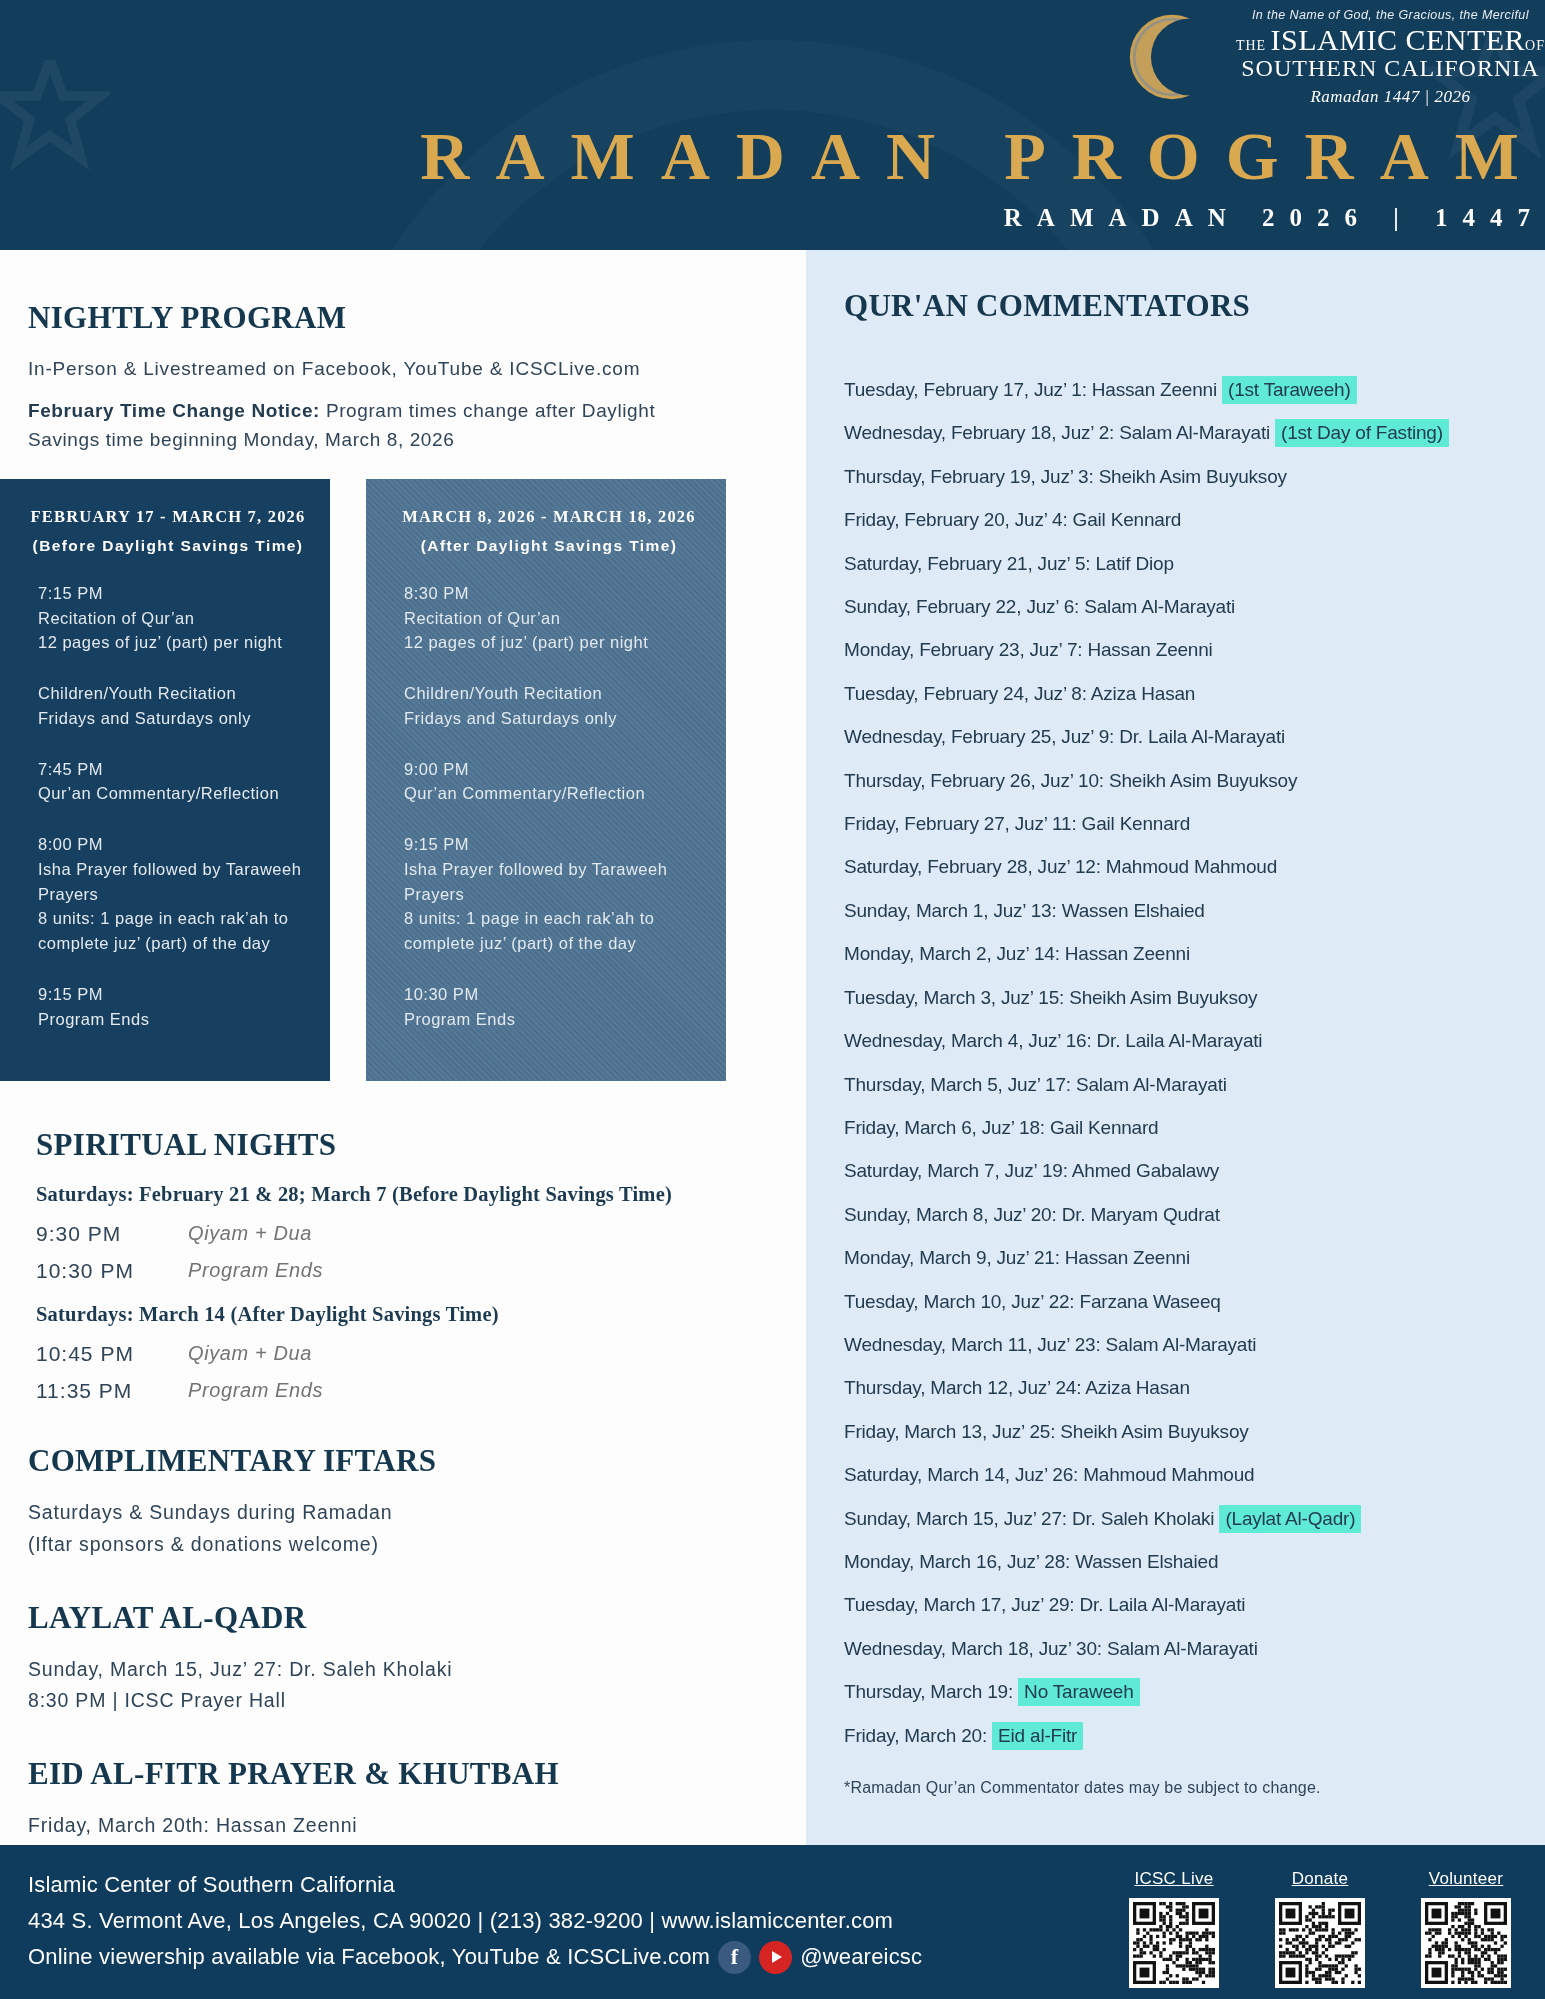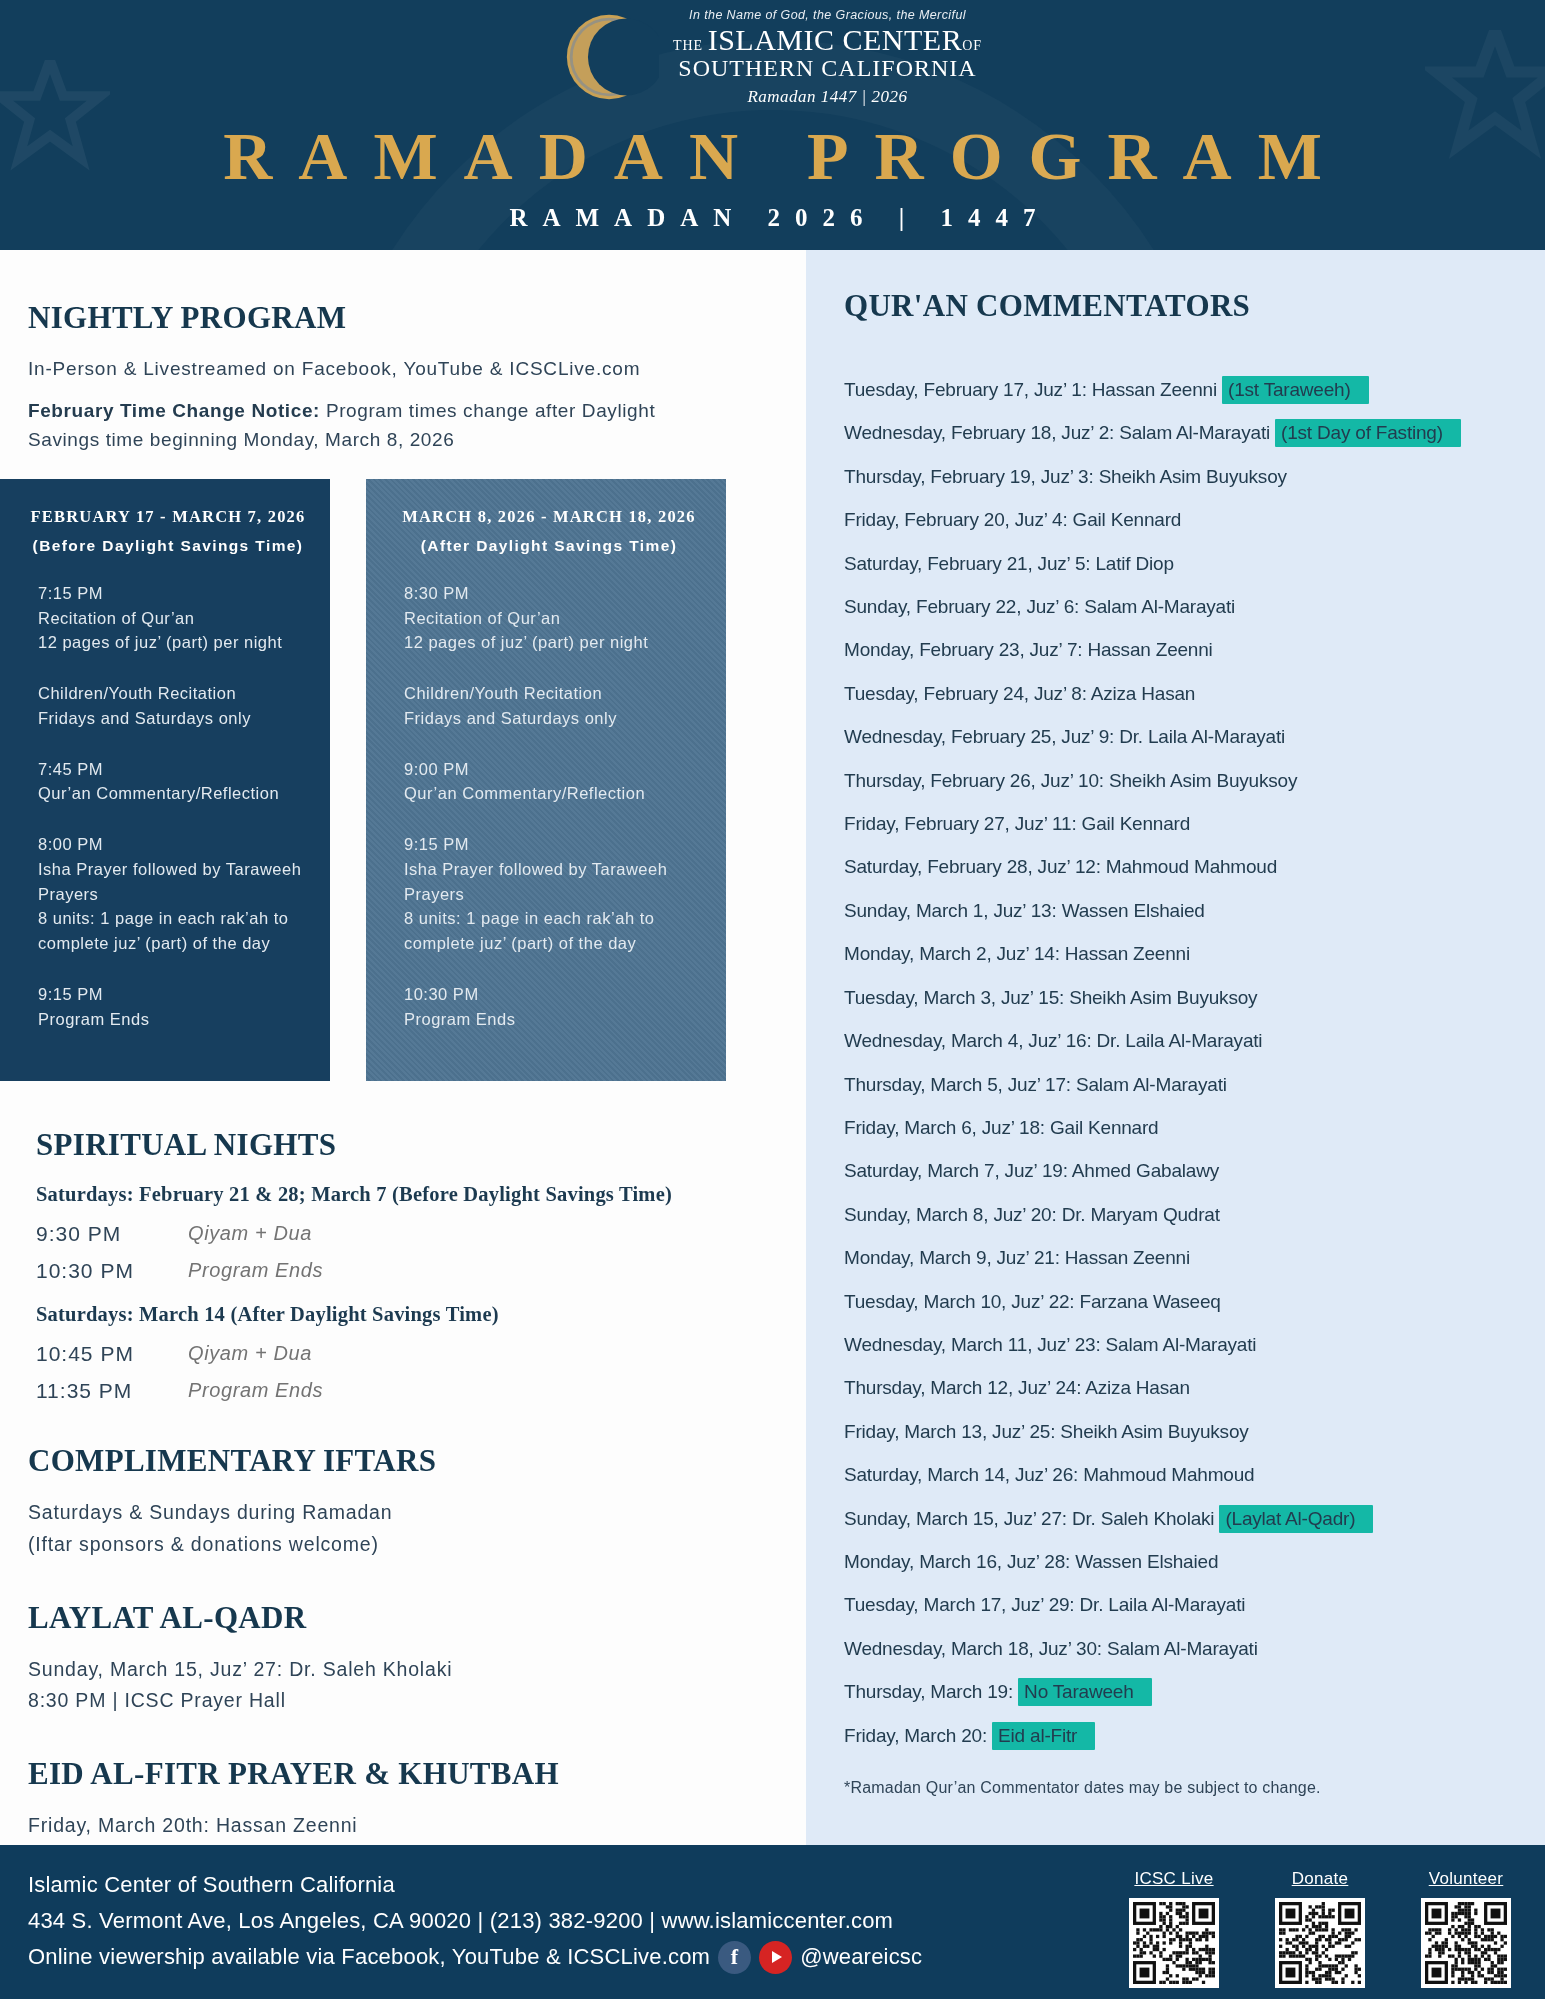--- a/index.html
+++ b/index.html
@@ -6,21 +6,21 @@
   html,body { background:#e8e8e8; }
   .page {
     position:relative; width:1545px; height:1999px; margin:0 auto;
     background:#ffffff; overflow:hidden;
     font-family:"Liberation Sans", sans-serif; color:#2F4457;
   }
 
   
   .header {
     position:relative; height:250px; background:#123E5C; overflow:hidden;
-    display:flex; flex-direction:column; align-items:center; justify-content:flex-start;
+    display:flex; flex-direction:column; align-items:flex-end; justify-content:flex-start;
   }
   .deco { position:absolute; opacity:.55; pointer-events:none; }
   .hdr-content { position:relative; display:flex; align-items:center; gap:14px; margin-top:8px; }
   .crescent { width:96px; height:96px; flex:0 0 auto; }
   .org-block { display:flex; flex-direction:column; align-items:center; color:#fff; }
   .bismillah { font-size:12.5px; font-style:italic; letter-spacing:.4px; color:#e9eef3; margin-bottom:3px; font-family:"Liberation Sans", sans-serif; }
   .org-line1 { font-family:"Liberation Serif", serif; color:#fff; letter-spacing:.5px; line-height:1; white-space:nowrap; }
   .org-line1 .sm { font-size:14px; letter-spacing:1px; } 
   .org-line1 .lg { font-size:30px; }
   .org-line2 { font-family:"Liberation Serif", serif; font-size:24px; letter-spacing:1px; line-height:1.15; white-space:nowrap; }
@@ -81,21 +81,21 @@
 
   .plain-section { padding:0 28px; }
   .plain-section .h1 { margin-top:40px; }
   .plain-lines { margin-top:18px; }
   .plain-lines .pline { font-size:19.5px; letter-spacing:.8px; line-height:1.6; color:#2F4457; }
 
   
   .cm-title { margin-bottom:44px; }
   .cm-list { list-style:none; }
   .cm-item { font-size:19px; line-height:43.4px; white-space:nowrap; color:#223C4F; letter-spacing:-.2px; }
-  .cm-note { background:#14b8a6; padding:3px 18px 4px 6px; border-radius:1px; }
+  .cm-note { background:#5eead4; padding:3px 6px 4px 6px; border-radius:1px; }
   .cm-footnote { font-size:16px; letter-spacing:.2px; margin-top:22px; color:#2F4457; }
 
   
   .footer {
     height:194px; background:#0F3C5C; color:#fff;
     display:flex; justify-content:space-between; align-items:flex-start;
     padding:22px 34px 0 28px;
   }
   .f-left { font-size:22px; line-height:36px; letter-spacing:.2px; }
   .f-social-row { display:flex; align-items:center; gap:8px; }

